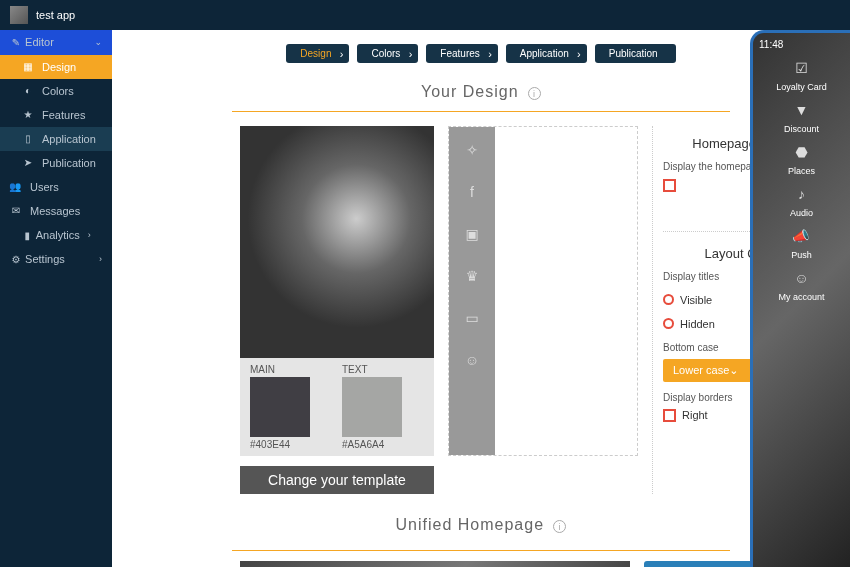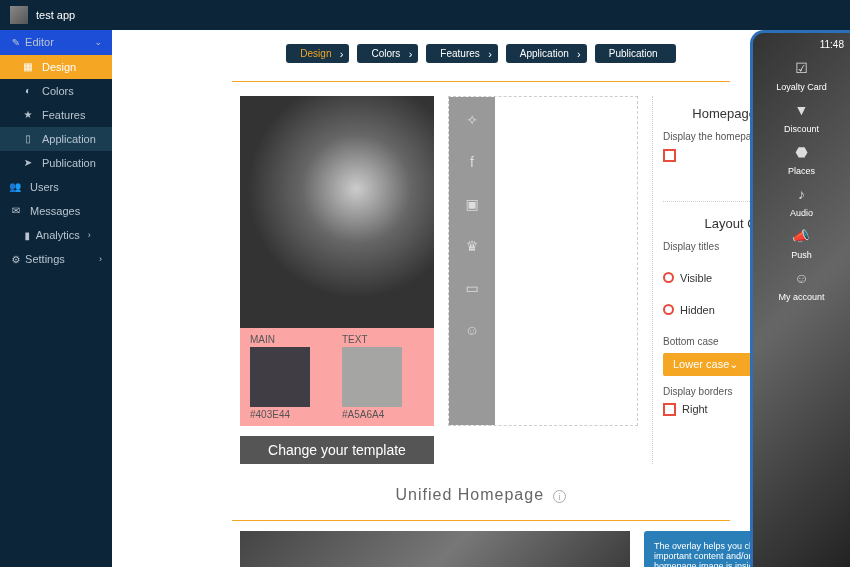--- a/index.html
+++ b/index.html
@@ -21,48 +21,48 @@
 .step.active{color:#f5a623}
 .step::after{content:"›";position:absolute;right:6px;color:#fff;font-size:11px}
 .step:last-child::after{display:none}
 .section-title{text-align:center;font-size:16px;color:#666;font-weight:300;padding:6px 0;letter-spacing:1px}
 .section-title .info{display:inline-block;width:13px;height:13px;border:1px solid #aaa;border-radius:50%;font-size:9px;line-height:12px;color:#aaa;margin-left:4px}
 .hr{height:1px;background:#f5a623;margin:4px 120px 14px}
 .design-row{display:flex;gap:14px;padding:0 18px 0 128px}
 .col1{width:194px}
 .tmpl-img{width:194px;height:232px;background:linear-gradient(135deg,#555,#888,#444);position:relative;overflow:hidden}
 .tmpl-img::before{content:"";position:absolute;inset:0;background:radial-gradient(circle at 60% 40%,#ccc 0%,#666 30%,#333 60%)}
-.swatches{display:flex;gap:10px;background:#fca5a5;padding:6px 10px}
+.swatches{display:flex;gap:10px;background:#e5e5e5;padding:6px 10px}
 .swatch{flex:1}
 .swatch-lbl{font-size:10px;color:#555;margin-bottom:2px}
 .swatch-box{width:60px;height:60px}
 .swatch-code{font-size:10px;color:#555;margin-top:2px}
 .btn-bar{background:#555;color:#fff;text-align:center;font-size:14px;padding:6px;margin-top:10px;cursor:pointer}
 .col2{width:190px}
 .layout-box{width:190px;height:330px;border:1px dashed #ccc;display:flex}
 .layout-icons{width:46px;background:#999;display:flex;flex-direction:column;align-items:center;padding:14px 0;gap:24px}
 .li-icon{width:18px;height:18px;color:#ddd;display:flex;align-items:center;justify-content:center;font-size:14px}
 .layout-blank{flex:1;background:#fff}
 .col3{flex:1;font-size:11px;color:#333;border-left:1px dotted #ccc;padding-left:10px}
 .opt-title{text-align:center;font-size:13px;color:#333;margin:10px 0;font-weight:400}
 .opt-lbl{font-size:10px;color:#555;margin-bottom:6px}
 .cbox{width:13px;height:13px;border:2px solid #e74c3c;display:inline-block;vertical-align:middle}
 .save-btn{background:#f5a623;color:#fff;font-size:10px;padding:4px 12px;border-radius:3px;border:none;float:right;cursor:pointer;margin-top:6px}
 .dotline{border-top:1px dotted #ccc;margin:14px 0;clear:both}
-.radio-row{display:flex;align-items:center;gap:6px;margin:20px 0}
+.radio-row{display:flex;align-items:center;gap:6px;margin:12px 0}
 .radio{width:11px;height:11px;border:2px solid #e74c3c;border-radius:50%;display:inline-block}
 .sel-box{background:#f5a623;color:#fff;font-size:11px;padding:5px 10px;border-radius:2px;display:flex;justify-content:flex-start;align-items:center;margin:4px 0 10px;cursor:pointer}
 .chk-row{display:flex;gap:72px;margin:6px 0}
 .chk-item{display:flex;align-items:center;gap:6px}
 .hr2{height:1px;background:#f5a623;margin:10px 120px 10px}
 .unified-row{display:flex;gap:14px;padding:0 18px 0 128px}
 .u-img{width:390px;height:70px;background:linear-gradient(135deg,#444,#777,#333)}
 .u-box{width:175px;background:#2a7fb8;color:#fff;font-size:9px;padding:10px;border-radius:3px;position:relative}
 .phone{position:absolute;right:0;top:30px;width:100px;height:537px;background:linear-gradient(135deg,#333,#666,#222);border-left:3px solid #2a6fb8;border-top:3px solid #2a6fb8;border-radius:14px 0 0 0;color:#fff;font-size:9px;padding:6px;overflow:hidden}
-.phone-time{text-align:right;font-size:10px;margin-bottom:4px}
+.phone-time{text-align:left;font-size:10px;margin-bottom:4px}
 .phone-item{text-align:center;margin:8px 0}
 .phone-icon{width:20px;height:20px;margin:0 auto 4px;display:flex;align-items:center;justify-content:center;font-size:14px;color:#ddd}
 .clearfix::after{content:"";display:table;clear:both}
 </style>
 </head>
 <body>
 
 <div class="topbar">
   <div class="appicon"></div>
   <span>test app</span>
@@ -114,20 +114,23 @@
 
   <div class="content">
     <div class="steps">
       <div class="step active">Design</div>
       <div class="step">Colors</div>
       <div class="step">Features</div>
       <div class="step">Application</div>
       <div class="step">Publication</div>
     </div>
 
+    <div class="section-title">
+      <span>Your Design</span> <span class="info">i</span>
+    </div>
     <div class="hr"></div>
 
     <div class="design-row">
       <div class="col1">
         <div class="tmpl-img"></div>
         <div class="swatches">
           <div class="swatch">
             <div class="swatch-lbl">MAIN</div>
             <div class="swatch-box" style="background:#403E44"></div>
             <div class="swatch-code">#403E44</div>

